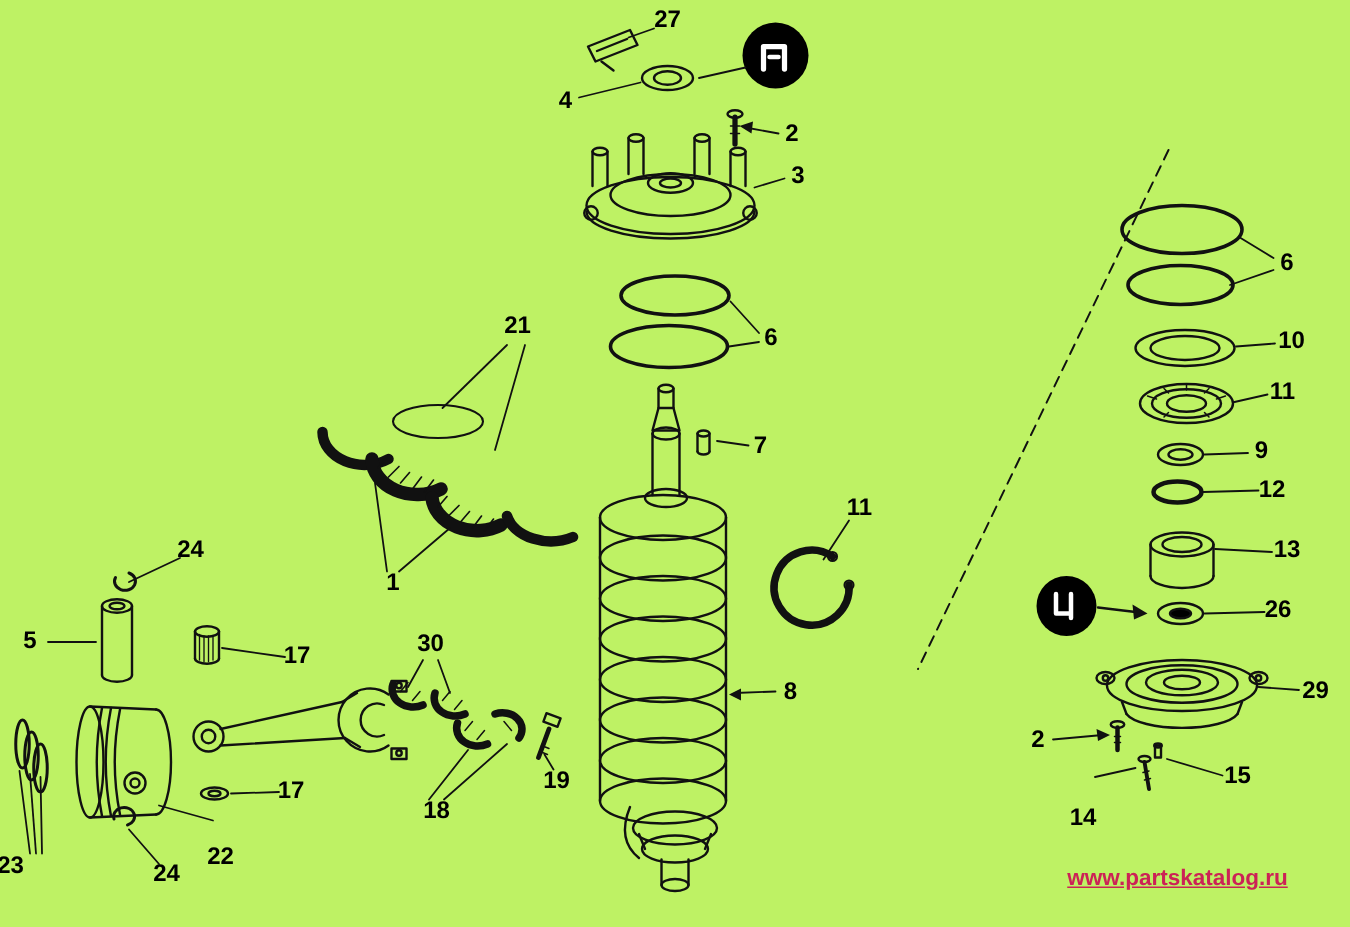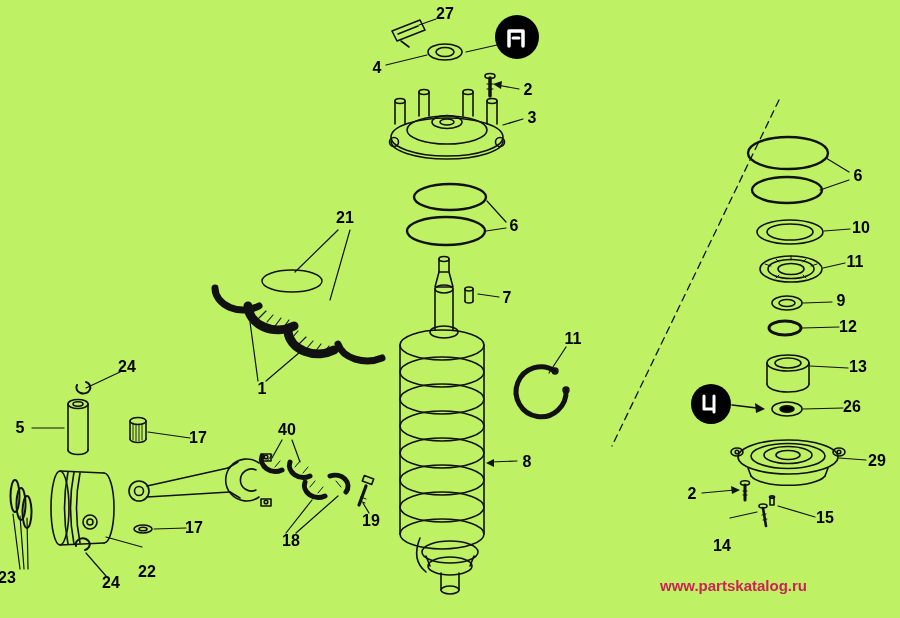--- a/index.html
+++ b/index.html
@@ -2,22 +2,22 @@
 <html><head>
 <meta charset="utf-8">
 <style>
   html,body{margin:0;padding:0;background:#fff;}
   .stage{position:relative;width:900px;height:618px;background:#bef264;overflow:hidden;
          font-family:"Liberation Sans",sans-serif;}
   .stage svg{position:absolute;left:0;top:0;}
   .callout{position:absolute;transform:translate(-50%,-50%);
            font:bold 16px "Liberation Sans",sans-serif;color:#000;
            letter-spacing:0;user-select:none;}
-  .watermark{position:absolute;left:660px;top:577px;width:210px;text-align:left;
-             font:bold 15px "Liberation Sans",sans-serif;color:#cc2256;}
+  .watermark{position:absolute;left:680px;top:577px;width:210px;text-align:center;
+             font:bold 15px "Liberation Sans",sans-serif;color:#cc2256;text-decoration:underline;}
   svg *{vector-effect:non-scaling-stroke;}
 </style>
 </head>
 <body>
 
 <div class="stage">
 
 <svg width="900" height="618" viewBox="0 0 900 618" stroke="#111" fill="none" stroke-width="1.6" stroke-linecap="round" stroke-linejoin="round">
 
   <line x1="779" y1="100" x2="612" y2="446" stroke-dasharray="7 5" stroke-width="1.3"></line>
@@ -370,21 +370,21 @@
   <div class="callout" style="left:532px;top:118px">3</div>
   <div class="callout" style="left:514px;top:226px">6</div>
   <div class="callout" style="left:345px;top:218px">21</div>
   <div class="callout" style="left:507px;top:298px">7</div>
   <div class="callout" style="left:573px;top:339px">11</div>
   <div class="callout" style="left:527px;top:462px">8</div>
   <div class="callout" style="left:262px;top:389px">1</div>
   <div class="callout" style="left:127px;top:367px">24</div>
   <div class="callout" style="left:20px;top:428px">5</div>
   <div class="callout" style="left:198px;top:438px">17</div>
-  <div class="callout" style="left:287px;top:430px">40</div>
+  <div class="callout" style="left:287px;top:430px">30</div>
   <div class="callout" style="left:371px;top:521px">19</div>
   <div class="callout" style="left:291px;top:541px">18</div>
   <div class="callout" style="left:194px;top:528px">17</div>
   <div class="callout" style="left:147px;top:572px">22</div>
   <div class="callout" style="left:7px;top:578px">23</div>
   <div class="callout" style="left:111px;top:583px">24</div>
   <div class="callout" style="left:858px;top:176px">6</div>
   <div class="callout" style="left:861px;top:228px">10</div>
   <div class="callout" style="left:855px;top:262px">11</div>
   <div class="callout" style="left:841px;top:301px">9</div>

